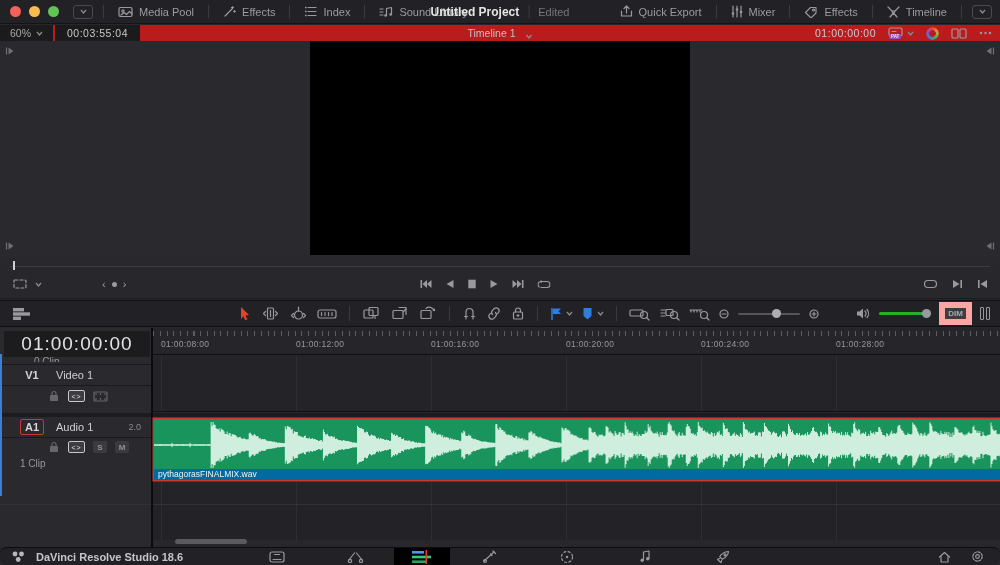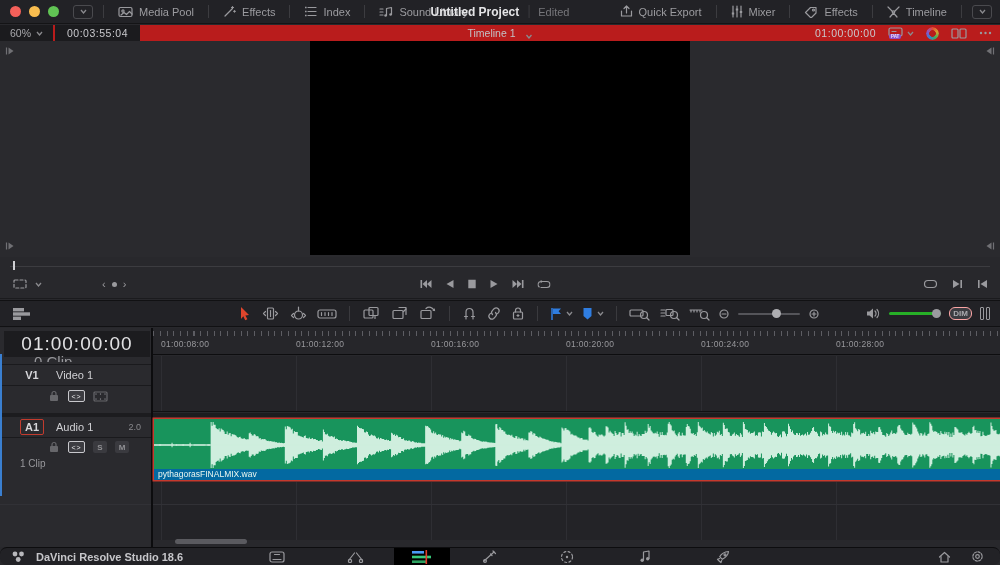--- a/index.html
+++ b/index.html
@@ -54,30 +54,30 @@
   
   .toolbar{position:absolute;top:300px;left:0;right:0;height:27px;background:#222226;border-top:1px solid #111113;border-bottom:1px solid #111113;}
   .tool-left{position:absolute;left:12px;top:0;height:100%;display:flex;align-items:center;}
   .tool-center{position:absolute;left:237px;top:0;height:100%;display:flex;align-items:center;gap:9px;}
   .tool-right{position:absolute;right:10px;top:0;height:100%;display:flex;align-items:center;gap:8px;}
   .t-div{width:1px;height:15px;background:#3a3a3e;margin:0 3px;}
   .slider{position:relative;width:62px;height:2px;background:#55555a;border-radius:1px;}
   .slider .knob{position:absolute;top:-4px;width:9px;height:9px;border-radius:50%;background:#aeaeb2;}
   .vol-track{position:relative;width:52px;height:3px;border-radius:2px;background:var(--vol-green);}
   .vol-track .knob{position:absolute;top:-3px;right:0;width:9px;height:9px;border-radius:50%;background:#9a9a9e;}
-  .dim-btn{font-size:8px;font-weight:bold;color:#aaaaae;background:#3c3c41;border:1px solid #fca5a5;border-radius:6px;padding:1px 3px;text-align:center;}
+  .dim-btn{font-size:8px;font-weight:bold;color:#aaaaae;background:#3c3c41;border:6px solid #fca5a5;border-radius:0;padding:1px 3px;text-align:center;}
   .mixbars{display:flex;gap:2px;}
   .mixbars div{width:4px;height:13px;border:1px solid #9a9a9e;border-radius:1px;}
 
   
   .timeline{position:absolute;top:328px;left:0;right:0;height:219px;background:#28282c;}
   .tl-headercol{position:absolute;left:0;top:0;width:153px;height:100%;background:#2a2a2e;border-right:2px solid #0c0c0e;}
   .blue-strip{position:absolute;left:0;top:26px;width:2px;height:142px;background:#3a7fd0;z-index:4;}
   .tc-box{position:absolute;left:4px;top:3px;width:146px;height:26px;background:#1c1c1f;display:flex;align-items:center;justify-content:center;font-size:19px;color:#e2e2e4;letter-spacing:1px;}
-  .clip-count-top{position:absolute;left:34px;top:26px;height:8px;overflow:hidden;font-size:15px;color:#98989c;line-height:16px;}
+  .clip-count-top{position:absolute;left:34px;top:26px;height:8px;overflow:hidden;font-size:10px;color:#98989c;line-height:16px;}
   .trk-sep{position:absolute;left:0;width:100%;height:1px;background:#1a1a1d;}
   .trk-row{position:absolute;left:0;width:100%;display:flex;align-items:center;font-size:11px;color:#cfcfd3;}
   .trk-id{margin-left:20px;width:24px;text-align:center;font-weight:bold;color:#d6d6da;}
   .trk-id.sel{border:1px solid #c23b2e;border-radius:2px;line-height:14px;}
   .trk-name{margin-left:12px;}
   .trk-ch{margin-left:auto;margin-right:10px;font-size:9px;color:#8a8a8e;}
   .trk-icons{position:absolute;left:48px;display:flex;gap:8px;align-items:center;}
   .asel{width:17px;height:12px;border:1px solid #c8c8cc;border-radius:2px;background:#3c3c41;color:#e8e8ea;font-size:7px;display:flex;align-items:center;justify-content:center;letter-spacing:1px;}
   .sm{width:14px;height:12px;border-radius:2px;background:#3a3a3f;color:#909094;font-size:8px;font-weight:bold;display:flex;align-items:center;justify-content:center;}
   .clip-count{position:absolute;left:20px;font-size:10px;color:#98989c;}

